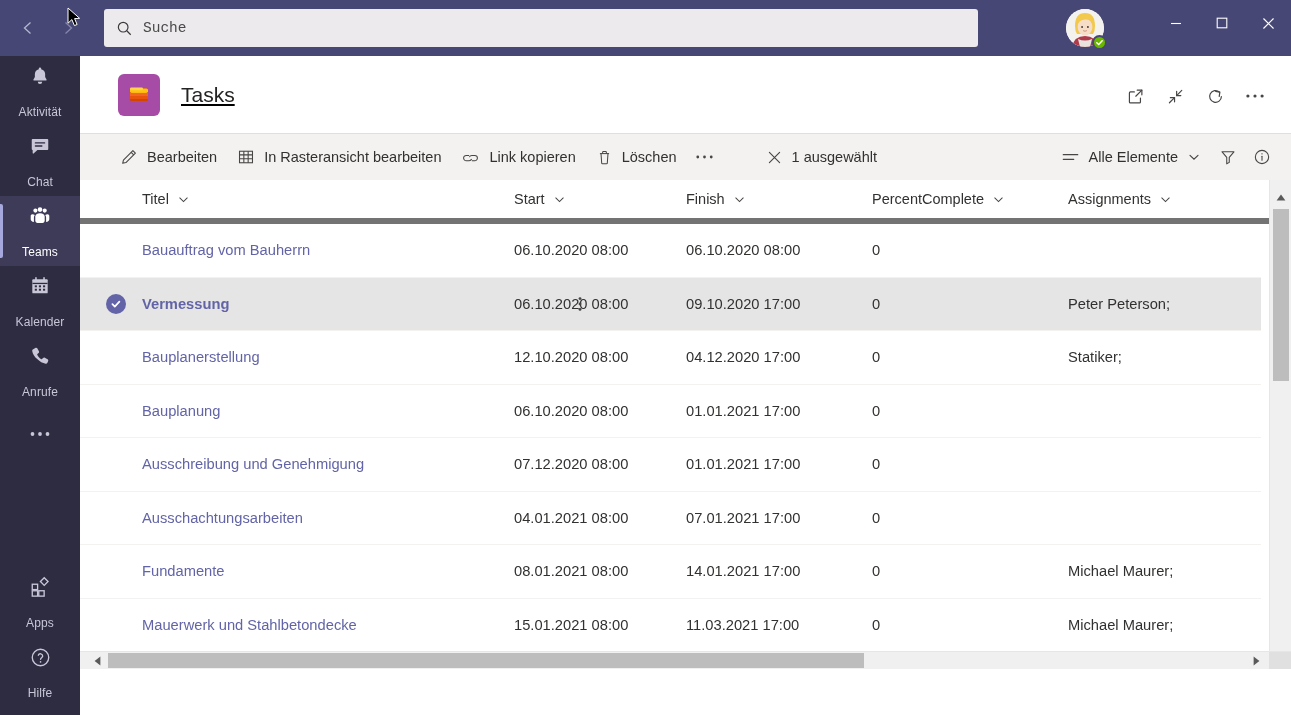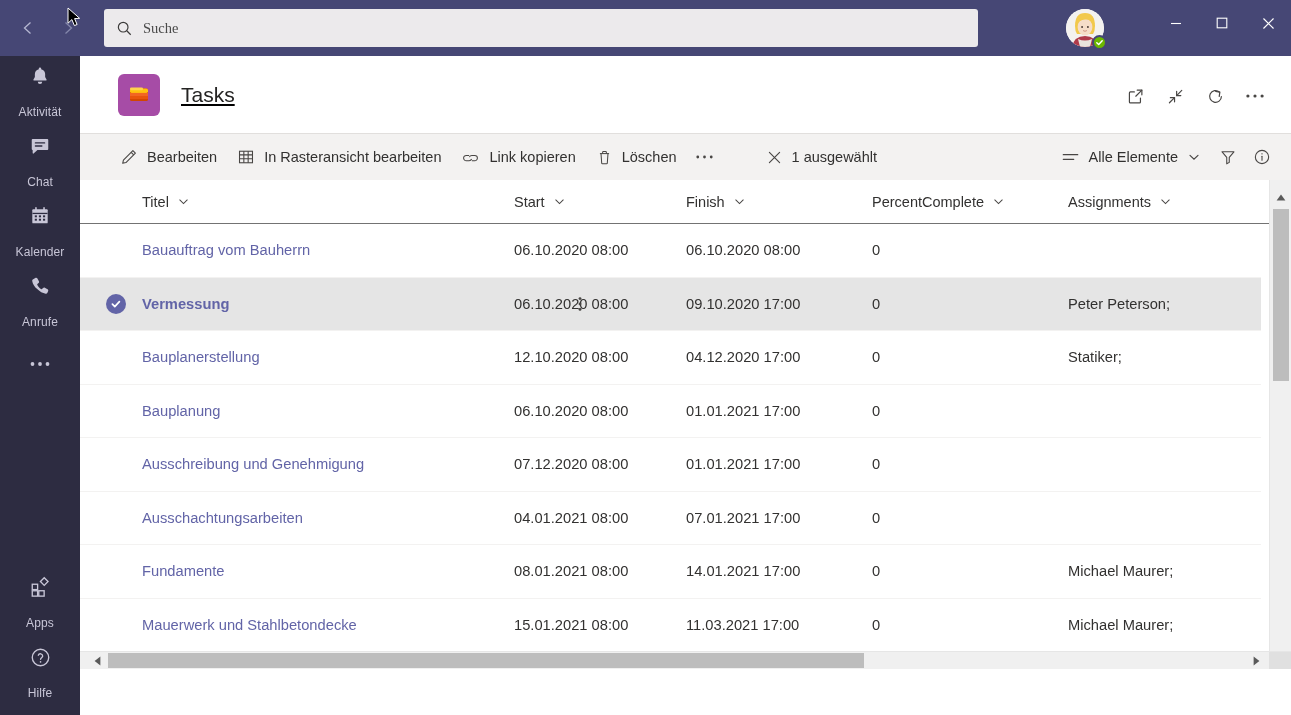--- a/index.html
+++ b/index.html
@@ -24,21 +24,21 @@
   .nav-btn.disabled { color: #8487ab; }
 
   .searchwrap {
     position: absolute; left: 104px; top: 9px; width: 874px; height: 38px;
     background: #eceaec; border-radius: 3px; display: flex; align-items: center;
     padding: 0 12px;
   }
   .search-icon { color: #3b3a39; display: flex; margin-right: 10px; }
   .search-input {
     border: none; outline: none; background: transparent; width: 100%;
-    font-family: Liberation Serif, serif; font-size: 14.5px; color: #1d4ed8;
+    font-family: Liberation Mono, monospace; font-size: 14.5px; color: #1d4ed8;
   }
   .search-input::placeholder { color: #4a4a4a; opacity: 1; }
 
   .avatar-wrap { position: absolute; left: 1066px; top: 9px; width: 40px; height: 40px; }
   .avatar {
     width: 38px; height: 38px; border-radius: 50%; overflow: hidden;
     background: #ffffff; position: relative;
   }
   .presence {
     position: absolute; right: -1px; bottom: -1px; width: 15px; height: 15px;
@@ -106,21 +106,21 @@
   }
   .cmd .ci { display: flex; align-items: center; margin-right: 9px; color: #484644; }
   .cmd.plain { padding: 0 8px; }
   .cmd-right { position: absolute; right: 12px; display: flex; align-items: center; }
   .chev { margin-left: 9px; display: flex; color: #484644; }
 
   
   .listwrap { position: relative; height: 489px; background: #ffffff; }
   .listhead {
     display: flex; align-items: center; height: 44px;
-    border-bottom: 1px solid #737373; background: #ffffff;
+    border-bottom: 6px solid #737373; background: #ffffff;
     padding-right: 22px;
   }
   .hcell {
     display: flex; align-items: center; font-size: 14.5px; color: #323130;
     white-space: nowrap; overflow: hidden;
   }
   .hcell .hc { margin-left: 8px; display: flex; color: #484644; }
   .col-check { width: 62px; flex: 0 0 62px; }
   .col-title { width: 372px; flex: 0 0 372px; }
   .col-start { width: 172px; flex: 0 0 172px; }
@@ -265,20 +265,33 @@
     <div class="rail-item">
       <span class="ic">
         <svg width="22" height="22" viewBox="0 0 24 24" fill="currentColor">
           <path d="M4 4.4h16a1 1 0 0 1 1 1v10a1 1 0 0 1-1 1H9.2L5 20.2a.6.6 0 0 1-1-.45V16.4a1 1 0 0 1-1-1v-10a1 1 0 0 1 1-1z"></path>
           <path d="M7 8.6h10M7 12h7" stroke="#2d2c41" stroke-width="1.5" stroke-linecap="round"></path>
         </svg>
       </span>
       <span class="lbl">Chat</span>
     </div>
 
+    <div class="rail-item active">
+      <span class="ic">
+        <svg width="24" height="24" viewBox="0 0 24 24" fill="currentColor">
+          <circle cx="7.4" cy="6.6" r="2.05"></circle>
+          <circle cx="12" cy="5.6" r="2.3"></circle>
+          <circle cx="16.7" cy="6.6" r="2.05"></circle>
+          <path d="M12 9.2c3 0 4.7 1.4 4.7 3.3v4.1c0 1.5-1 2.4-2.2 2.4H9.5c-1.2 0-2.2-.9-2.2-2.4v-4.1c0-1.9 1.7-3.3 4.7-3.3z"></path>
+          <path d="M4.3 10.3c1 0 1.9.2 2.5.6-.6.7-.9 1.6-.9 2.6v4.4c-1.9-.1-3.2-1-3.2-2.6v-3.2c0-1 .7-1.8 1.6-1.8z"></path>
+          <path d="M19.7 10.3c.9 0 1.6.8 1.6 1.8v3.2c0 1.6-1.3 2.5-3.2 2.6v-4.4c0-1-.3-1.9-.9-2.6.6-.4 1.5-.6 2.5-.6z"></path>
+        </svg>
+      </span>
+      <span class="lbl">Teams</span>
+    </div>
 
     <div class="rail-item">
       <span class="ic">
         <svg width="22" height="22" viewBox="0 0 24 24" fill="currentColor">
           <path d="M4.6 4.6h14.8a1 1 0 0 1 1 1V19a1 1 0 0 1-1 1H4.6a1 1 0 0 1-1-1V5.6a1 1 0 0 1 1-1z"></path>
           <path d="M3.8 9.2h16.4" stroke="#2d2c41" stroke-width="1.4"></path>
           <g fill="#2d2c41">
             <rect x="6.3" y="11.3" width="2.3" height="2.1"></rect>
             <rect x="10.8" y="11.3" width="2.3" height="2.1"></rect>
             <rect x="15.3" y="11.3" width="2.3" height="2.1"></rect>

